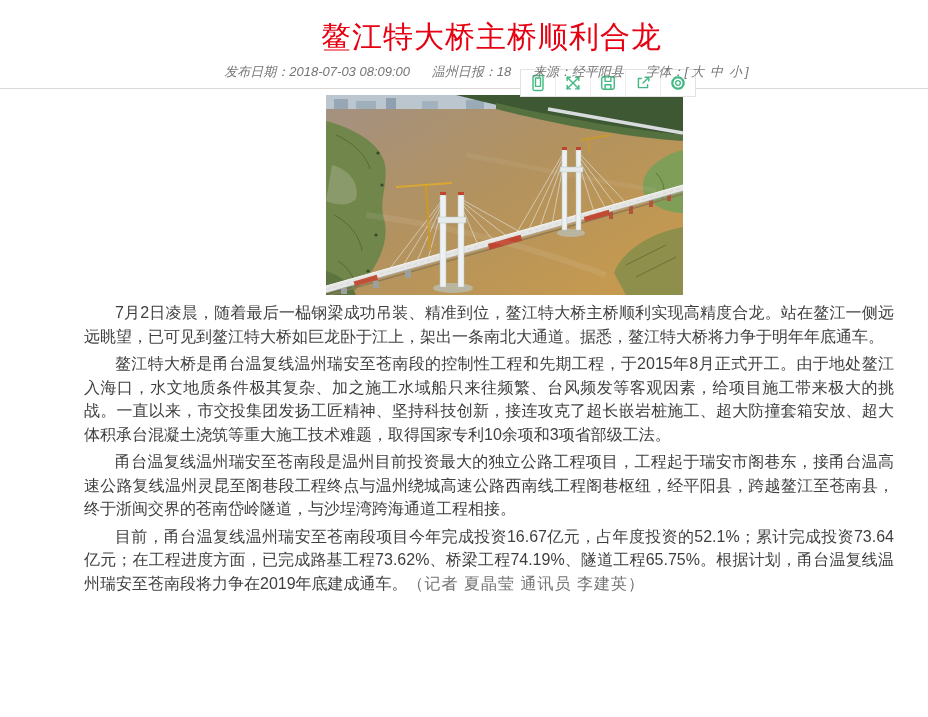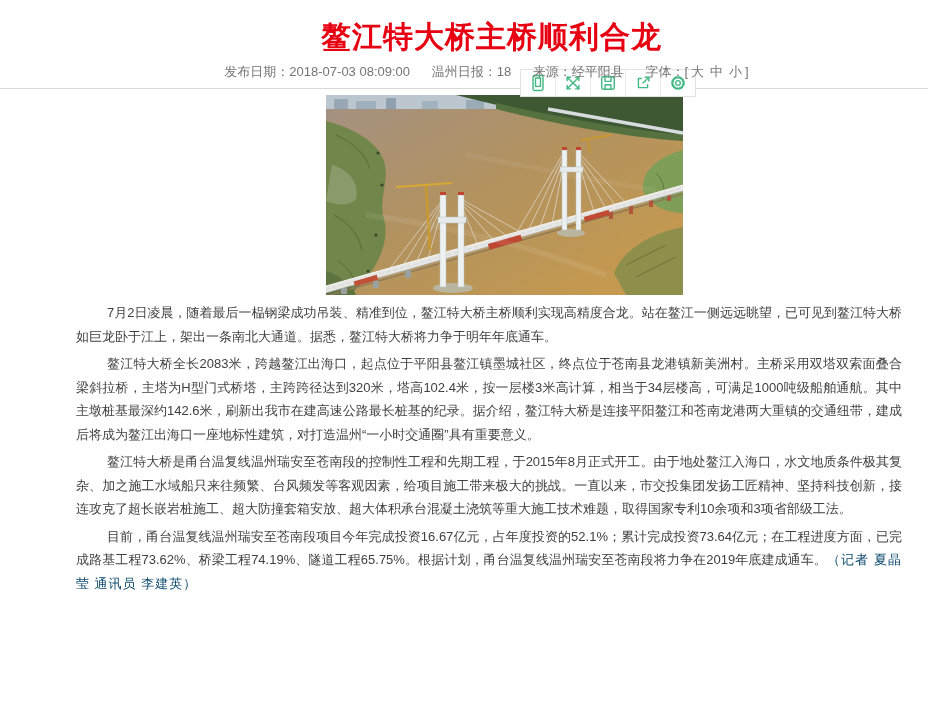--- a/index.html
+++ b/index.html
@@ -3,50 +3,50 @@
 <meta charset="utf-8">
 <style>
   html,body{margin:0;padding:0;}
   body{
     width:928px;height:717px;position:relative;overflow:hidden;
     background:#ffffff;font-family:"Liberation Sans","DejaVu Sans",sans-serif;
   }
   
   .title{
     margin:0;padding:20px 0 0 55px;text-align:center;
-    color:#e60012;font-size:30px;font-weight:bold;line-height:34px;letter-spacing:1px;
+    color:#e60012;font-size:30px;font-weight:normal;line-height:34px;letter-spacing:1px;
   }
   .meta{
     position:relative;z-index:3;
     margin-top:9px;padding-left:45px;text-align:center;
     color:#757575;font-size:13px;line-height:17px;
   }
-  .meta .group{margin:16px 9px;white-space:nowrap;}
+  .meta .group{margin:16px 9px;white-space:nowrap;font-style:italic;}
   .meta .fontsize{cursor:pointer;margin:0 3px;}
   .divider{position:absolute;left:0;top:88px;width:928px;border-top:1px solid #d9d9d9;z-index:1;}
   
   .toolbar{
     position:absolute;left:520px;top:69px;z-index:2;
     display:flex;background:#ffffff;border:1px solid #e2e2e2;
   }
   .tool{
     width:34px;height:26px;display:flex;align-items:center;justify-content:center;
     border-left:1px solid #ececec;cursor:pointer;background:#fff;
   }
   .tool:first-child{border-left:none;}
   .tool svg{display:block;}
   
   .photo{position:absolute;left:326px;top:95px;width:357px;height:200px;z-index:0;}
   
   .article{
     position:absolute;left:72px;top:301px;width:834px;
     color:#3f3f3f;text-align:justify;
   }
-  .article p{margin:0 4px 4px;font-size:13px;line-height:23.5px;text-indent:31px;}
-  .byline{color:#0c4a6e;letter-spacing:1px;}
+  .article p{margin:0 12px 4px;font-size:16px;line-height:23.5px;text-indent:31px;}
+  .byline{color:#737373;letter-spacing:1px;}
 </style>
 </head>
 <body>
 
 <h1 class="title">鳌江特大桥主桥顺利合龙</h1>
 
 <div class="meta">
   <span class="group"><span>发布日期：</span><span>2018-07-03 08:09:00</span></span>
   <span class="group"><span>温州日报：</span><span>18</span></span>
   <span class="group"><span>来源：</span><span>经平阳县</span></span>
@@ -194,16 +194,16 @@
     <path d="M255,45 L285,40" stroke="#c8992f" stroke-width="2"></path>
     <path d="M262,45 L264,58" stroke="#c8992f" stroke-width="1.5"></path>
 
     <path d="M40,120 C120,130 200,150 280,180" stroke="rgba(255,255,255,0.08)" stroke-width="6" fill="none"></path>
     <path d="M140,60 C200,70 260,85 330,95" stroke="rgba(255,255,255,0.06)" stroke-width="5" fill="none"></path>
   </svg>
 </div>
 
 <div class="article">
   <p>7月2日凌晨，随着最后一榀钢梁成功吊装、精准到位，鳌江特大桥主桥顺利实现高精度合龙。站在鳌江一侧远远眺望，已可见到鳌江特大桥如巨龙卧于江上，架出一条南北大通道。据悉，鳌江特大桥将力争于明年年底通车。</p>
-  <p>鳌江特大桥全长2083米，跨越鳌江出海口，起点位于平阳县鳌江镇墨城社区，终点位于苍南县龙港镇新美洲村。主桥采用双塔双索面叠合梁斜拉桥，主塔为H型门式桥塔，主跨跨径达到320米，塔高102.4米，按一层楼3米高计算，相当于34层楼高，可满足1000吨级船舶通航。其中主墩桩基最深约142.6米，刷新出我市在建高速公路最长桩基的纪录。据介绍，鳌江特大桥是连接平阳鳌江和苍南龙港两大重镇的交通纽带，建成后将成为鳌江出海口一座地标性建筑，对打造温州“一小时交通圈”具有重要意义。</p>
   <p>鳌江特大桥是甬台温复线温州瑞安至苍南段的控制性工程和先期工程，于2015年8月正式开工。由于地处鳌江入海口，水文地质条件极其复杂、加之施工水域船只来往频繁、台风频发等客观因素，给项目施工带来极大的挑战。一直以来，市交投集团发扬工匠精神、坚持科技创新，接连攻克了超长嵌岩桩施工、超大防撞套箱安放、超大体积承台混凝土浇筑等重大施工技术难题，取得国家专利10余项和3项省部级工法。</p>
+  <p>甬台温复线温州瑞安至苍南段是温州目前投资最大的独立公路工程项目，工程起于瑞安市阁巷东，接甬台温高速公路复线温州灵昆至阁巷段工程终点与温州绕城高速公路西南线工程阁巷枢纽，经平阳县，跨越鳌江至苍南县，终于浙闽交界的苍南岱岭隧道，与沙埕湾跨海通道工程相接。</p>
   <p><span>目前，甬台温复线温州瑞安至苍南段项目今年完成投资16.67亿元，占年度投资的52.1%；累计完成投资73.64亿元；在工程进度方面，已完成路基工程73.62%、桥梁工程74.19%、隧道工程65.75%。根据计划，甬台温复线温州瑞安至苍南段将力争在2019年底建成通车。</span><span class="byline">（记者 夏晶莹 通讯员 李建英）</span></p>
 </div>
 
 </body></html>

